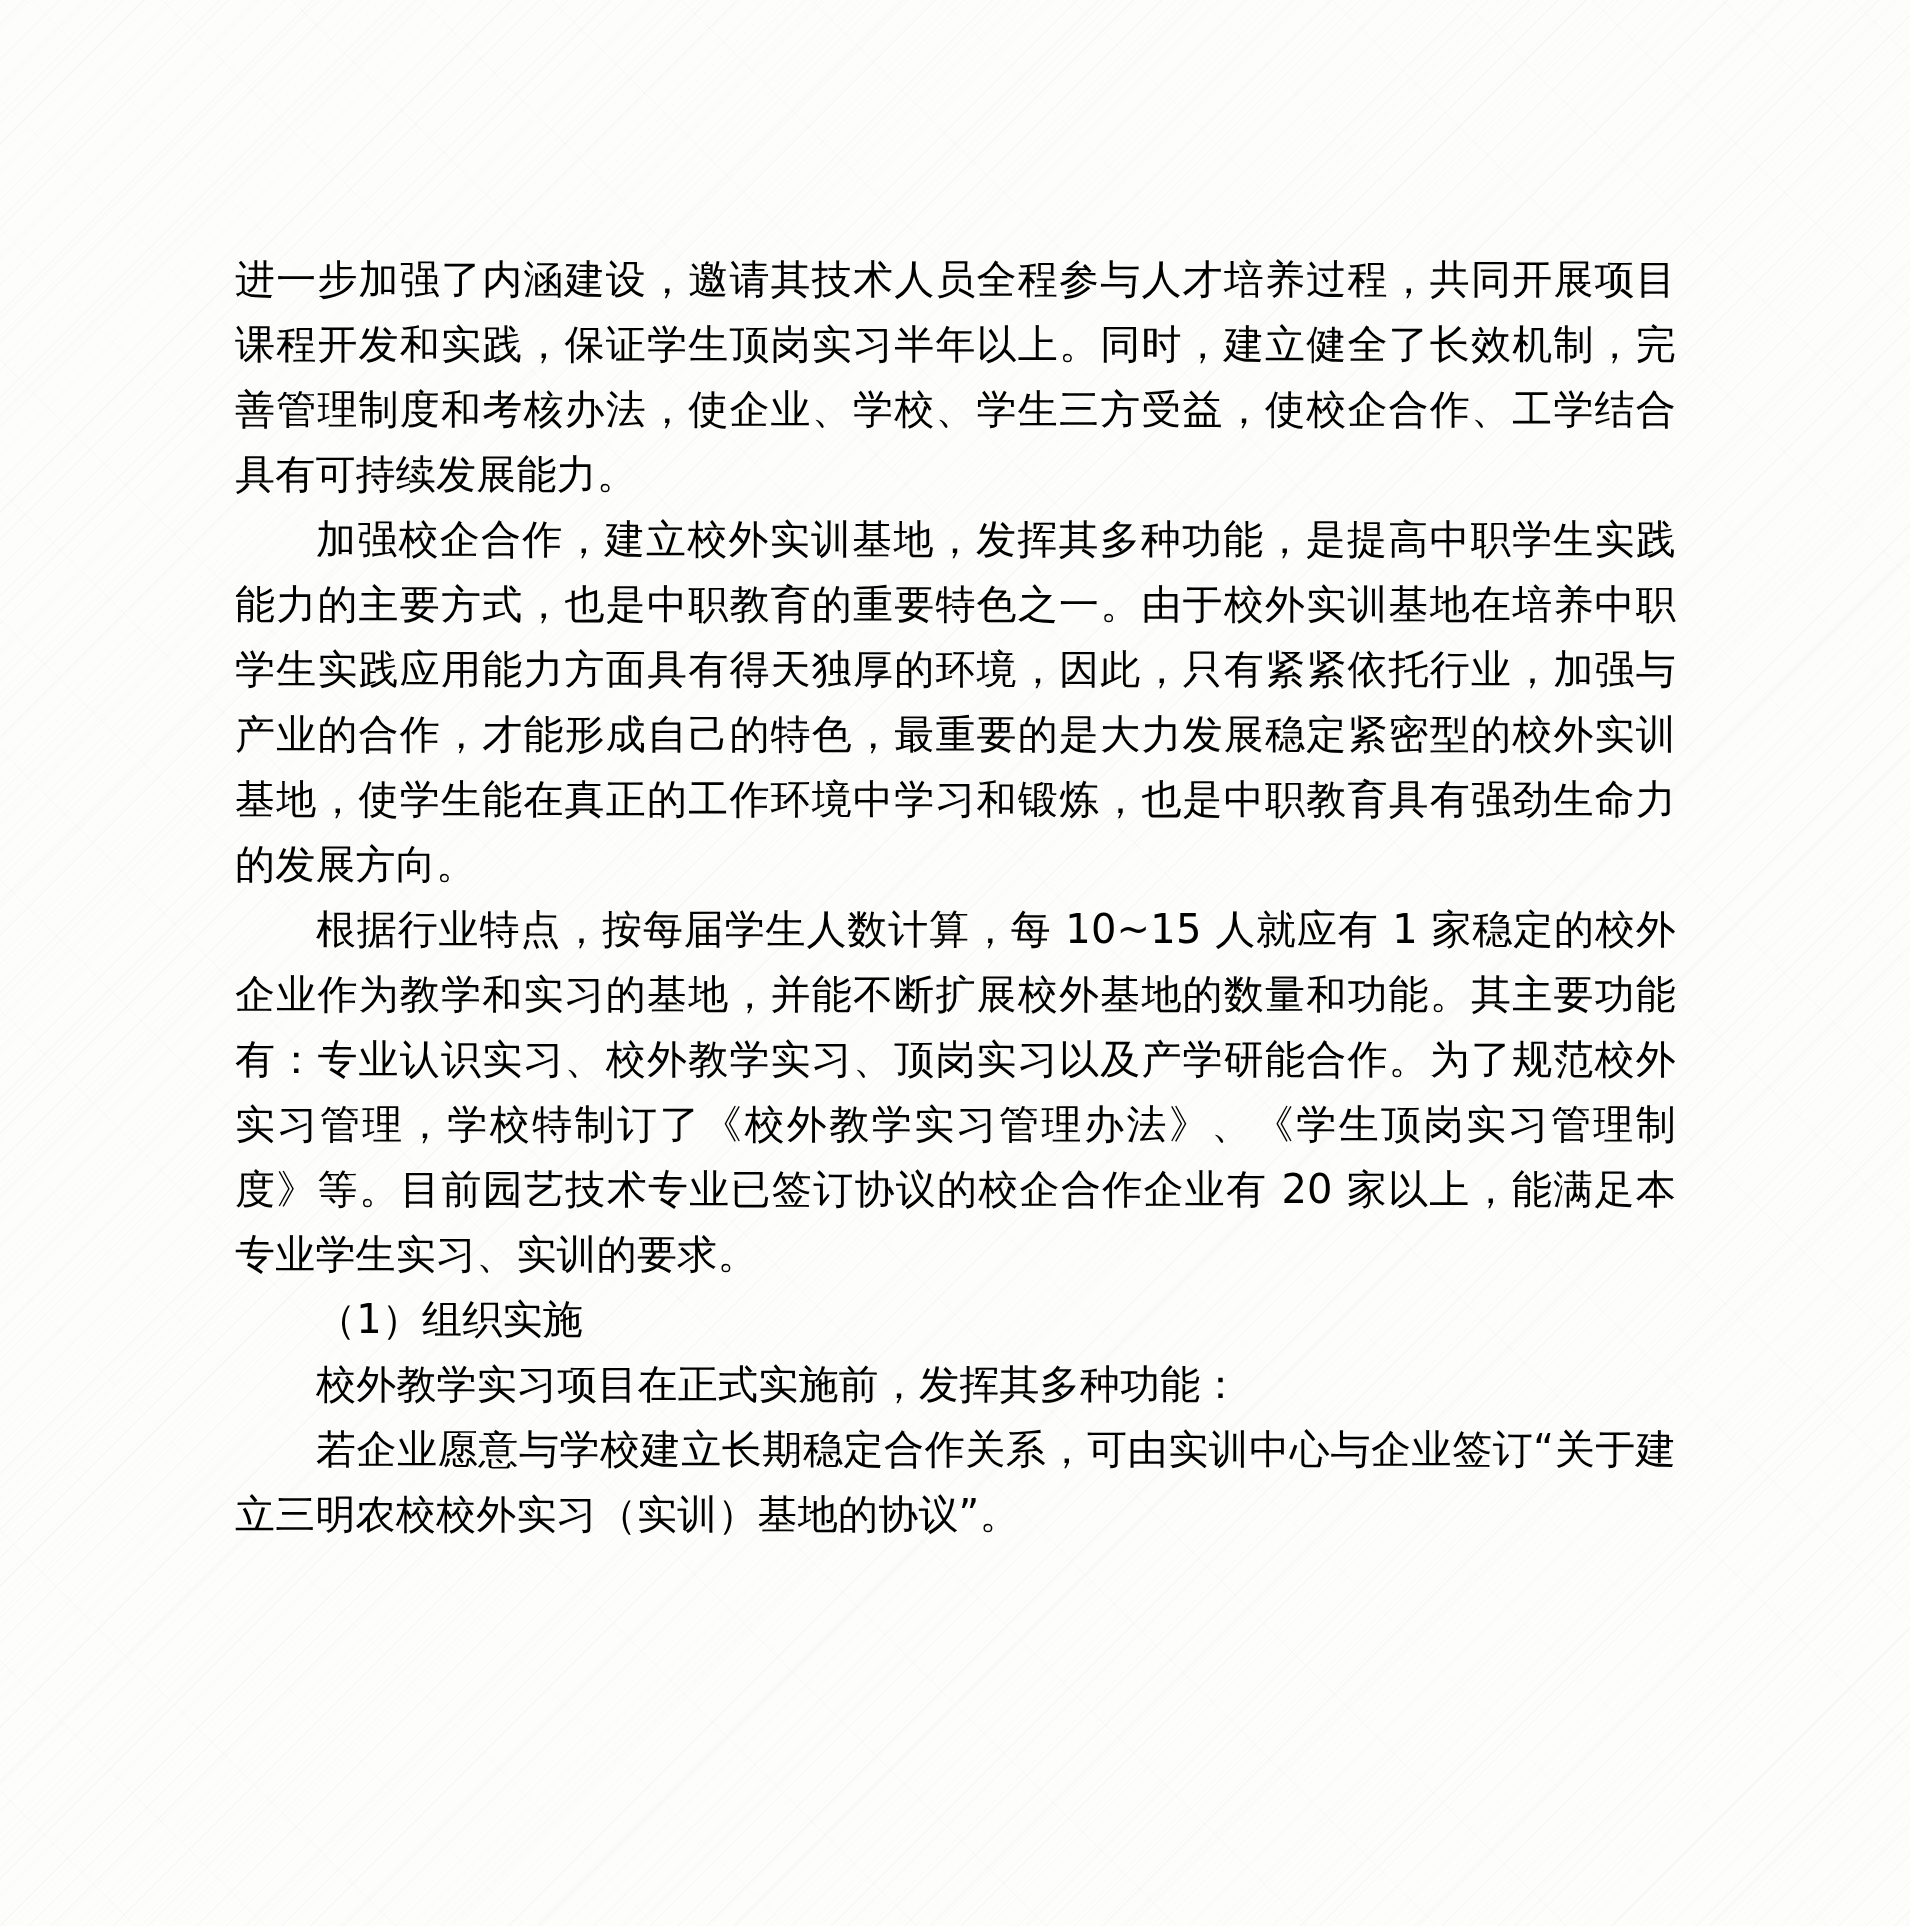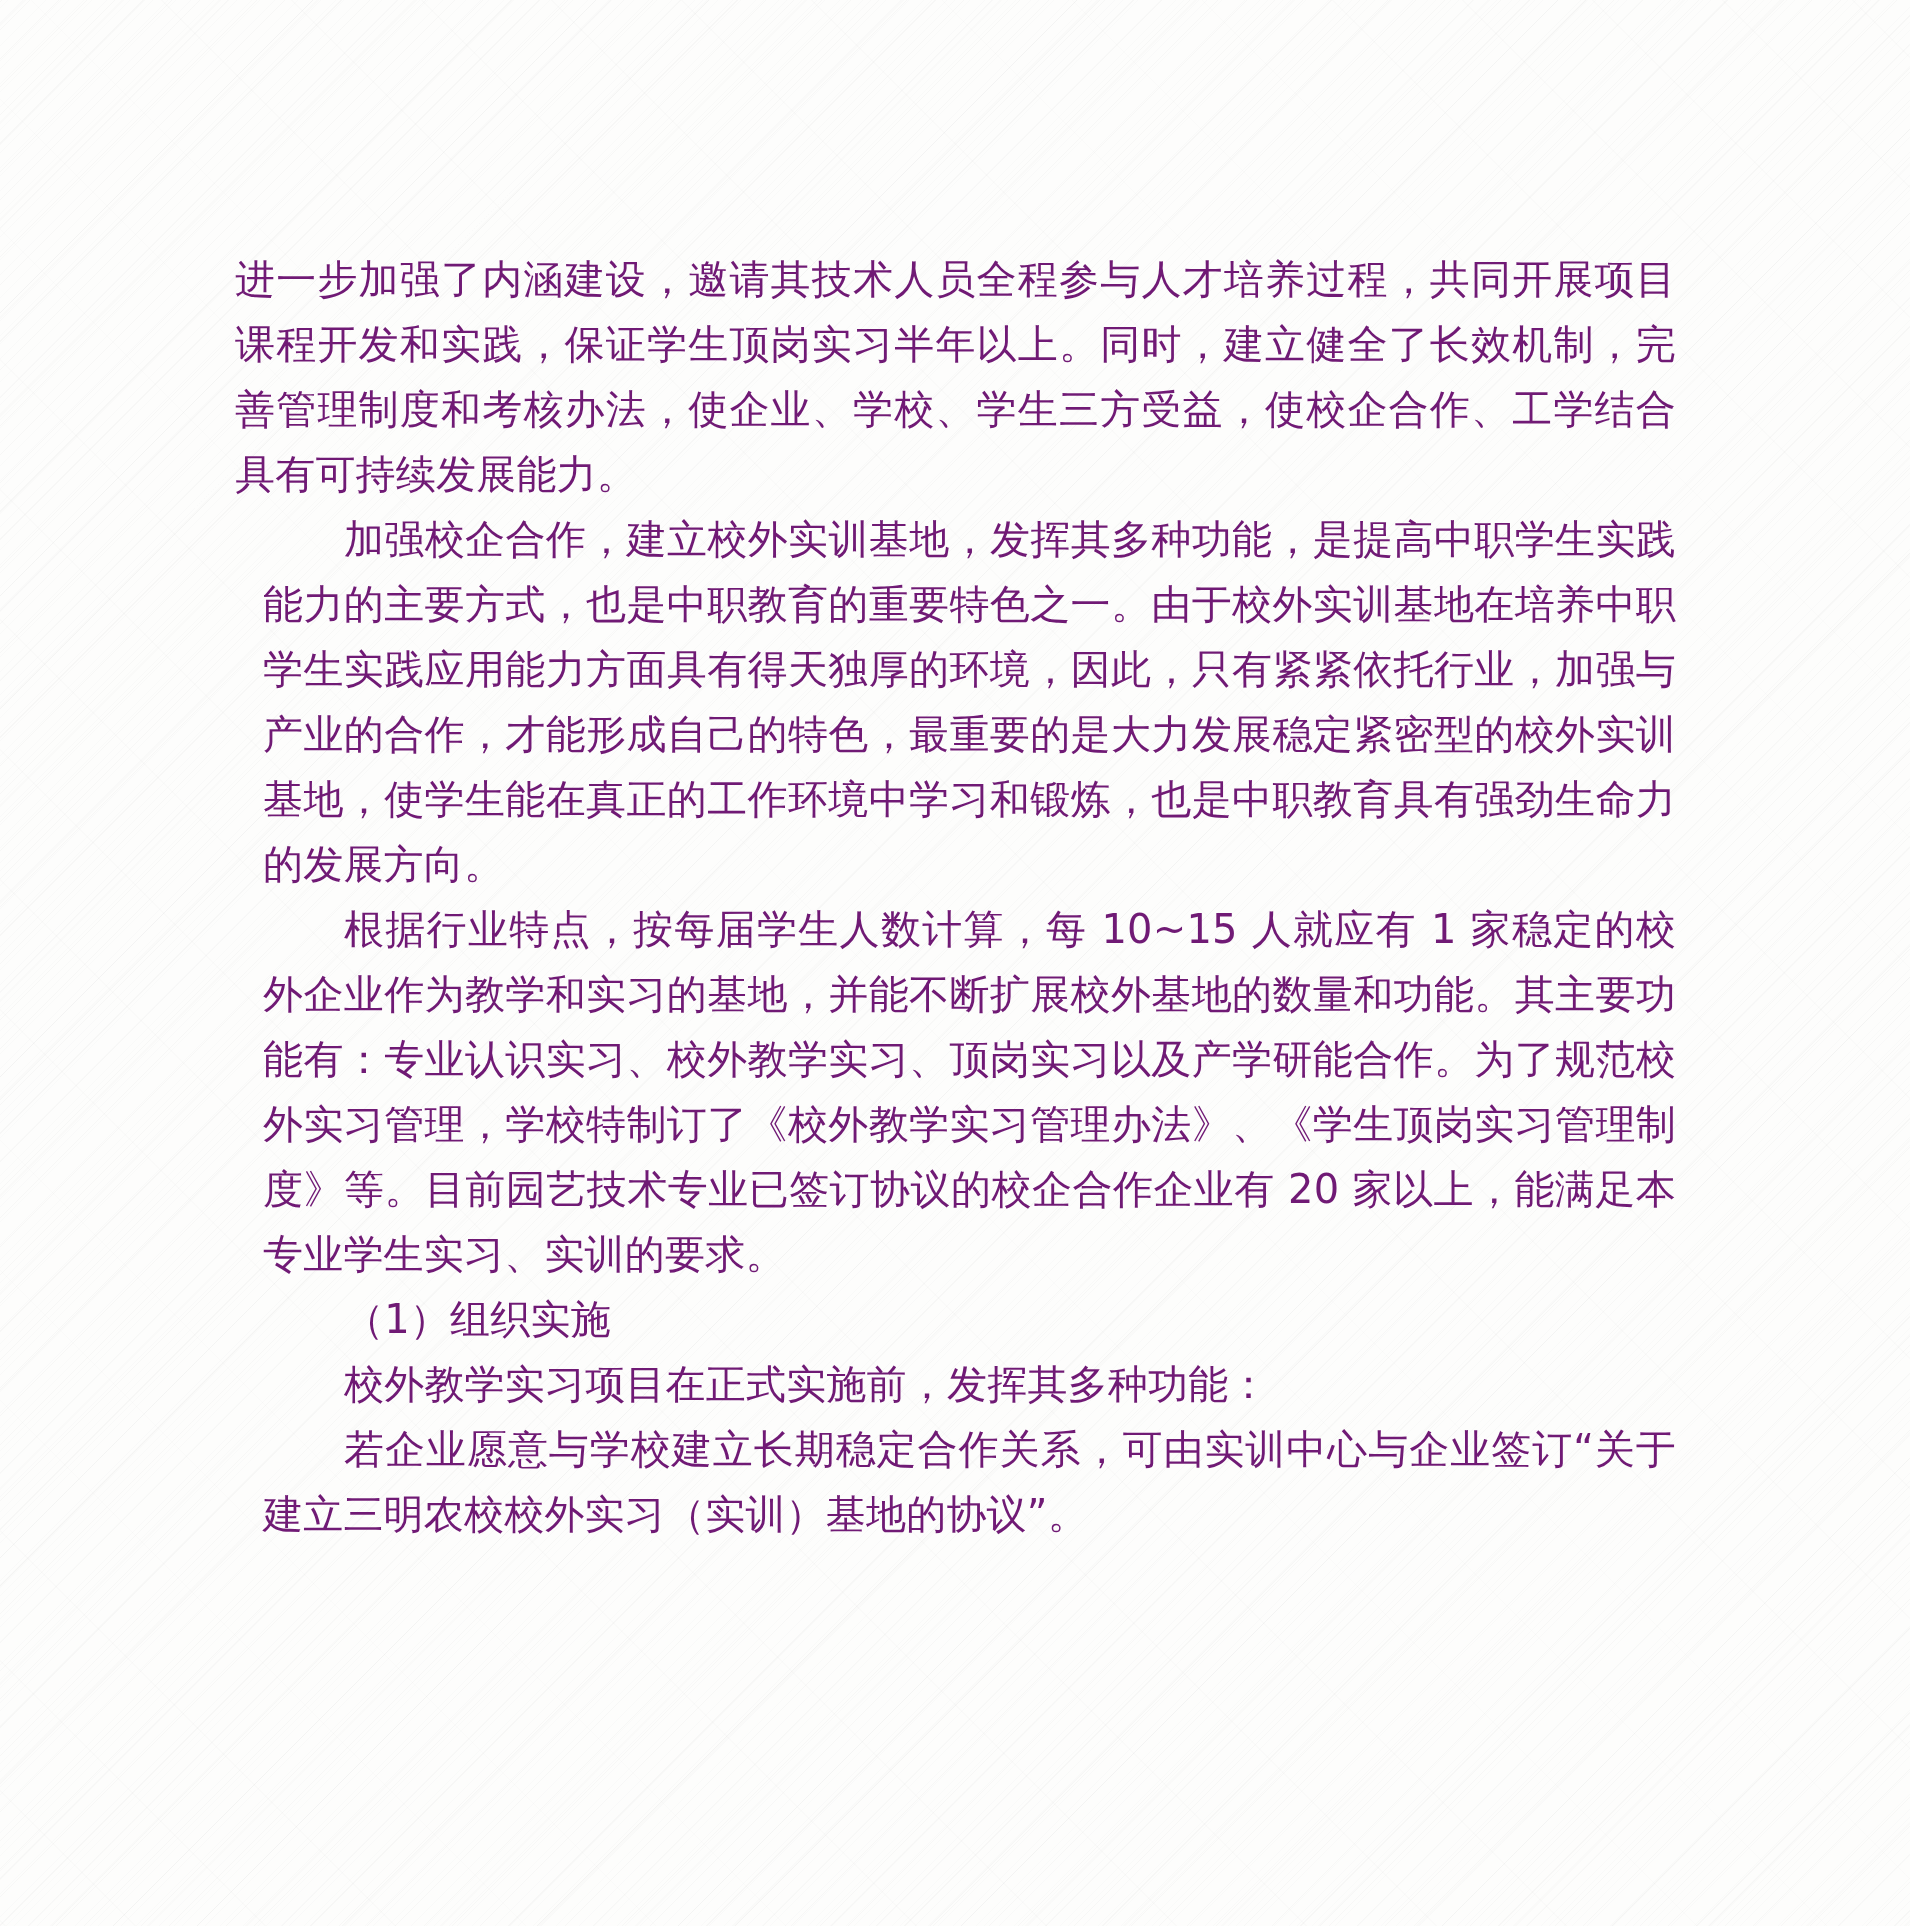--- a/index.html
+++ b/index.html
@@ -63,30 +63,29 @@
   .content {
     position: absolute;
     left: 235px;
     top: 247px;
     width: 1441px;
   }
   .para {
     font-family: "DejaVu Sans", sans-serif;
     font-size: 40px;
     line-height: 65px;
-    color: #701a75;
+    color: #000000;
     text-align: justify;
     text-justify: inter-ideograph;
     letter-spacing: 0.2px;
     margin: 0;
     white-space: pre-wrap;
   }
   .indent {
     text-indent: 81px;
-    margin-left: 28px;
   }
 </style>
 </head>
 <body>
 
 <div class="page">
   <div class="texture"></div>
   <div class="texture2"></div>
 
   <div class="content">

